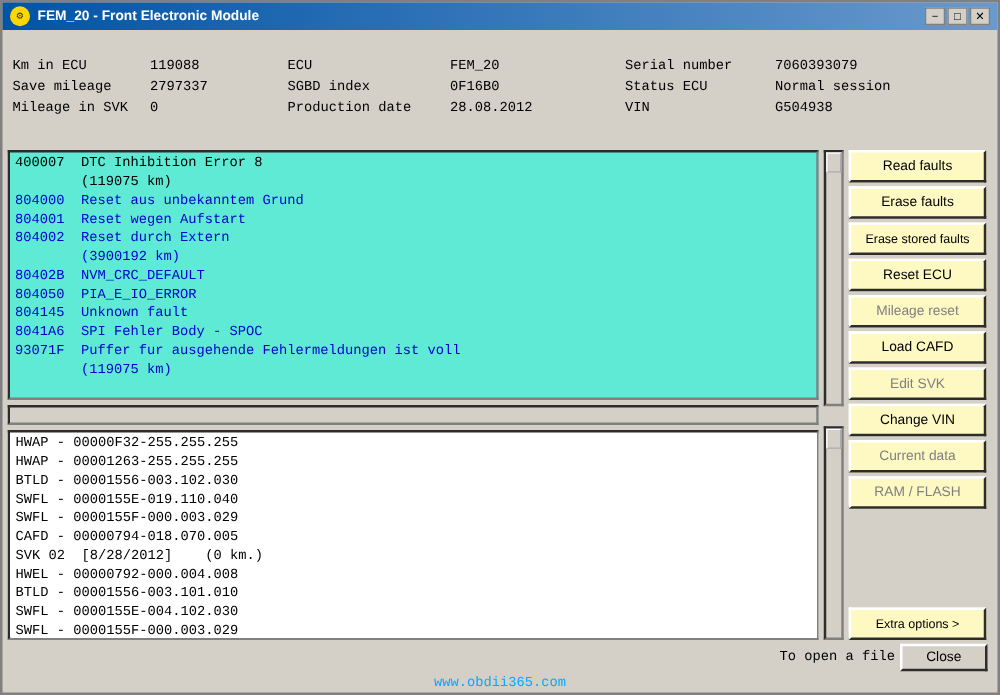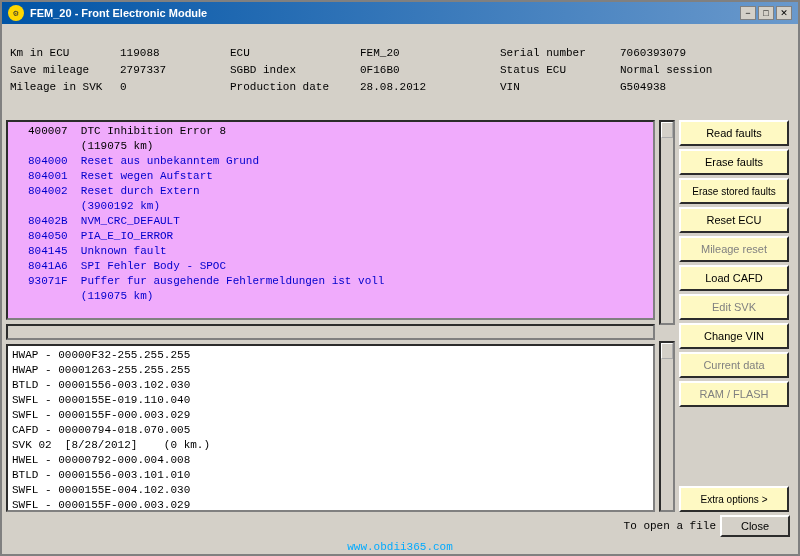--- a/index.html
+++ b/index.html
@@ -85,24 +85,24 @@
     }
     .left-panel {
       flex: 1;
       display: flex;
       flex-direction: column;
       gap: 4px;
       overflow: hidden;
     }
     .log-panel {
       border: 2px inset #808080;
-      background: #f0abfc;
+      background: #5eead4;
       overflow: auto;
       flex: 1;
-      padding: 2px 20px;
+      padding: 2px 4px;
     }
     .log-line {
       white-space: pre;
       line-height: 15px;
       font-size: 11px;
     }
     .log-line.blue { color: #0000cd; }
     .log-line.black { color: #000; }
     .log-panel-bottom {
       border: 2px inset #808080;

